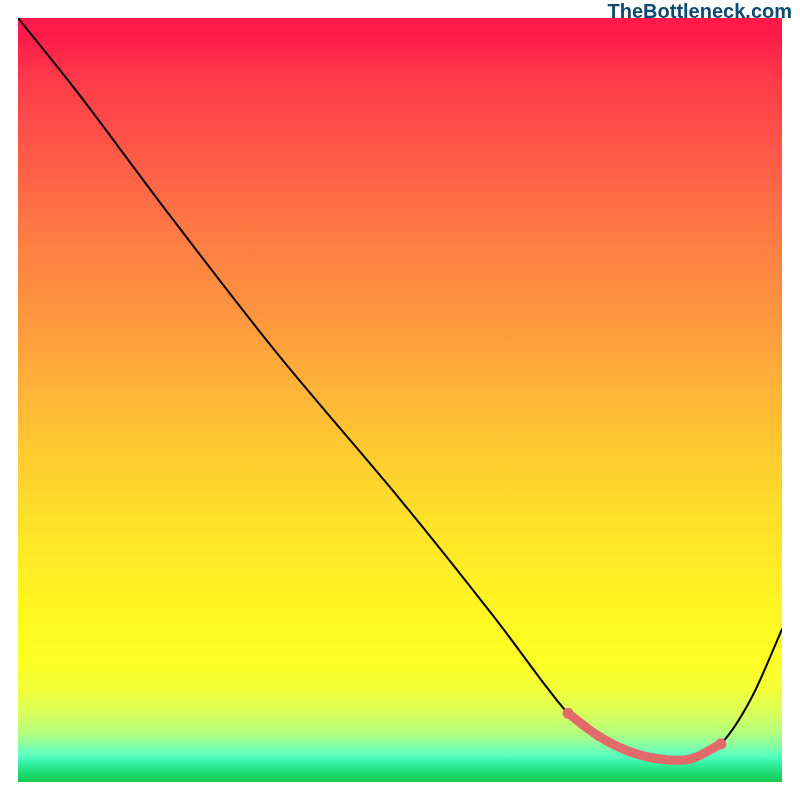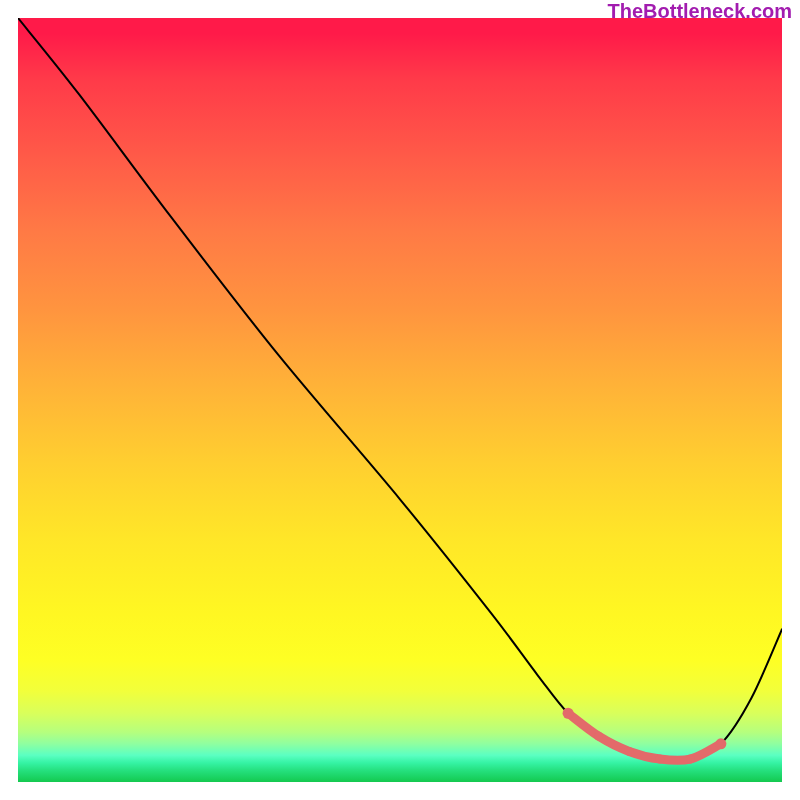--- a/index.html
+++ b/index.html
@@ -51,21 +51,21 @@
     top: 0;
     width: 764px;
     height: 764px;
   }
   #attribution {
     position: absolute;
     top: 0px;
     right: 8px;
     font-size: 20px;
     font-weight: bold;
-    color: #a21caf;
+    color: #0c4a6e;
     white-space: nowrap;
   }
 </style>
 </head>
 <body>
 
 <div id="container">
   <div id="attribution">TheBottleneck.com</div>
 
   <div id="plot-area">

